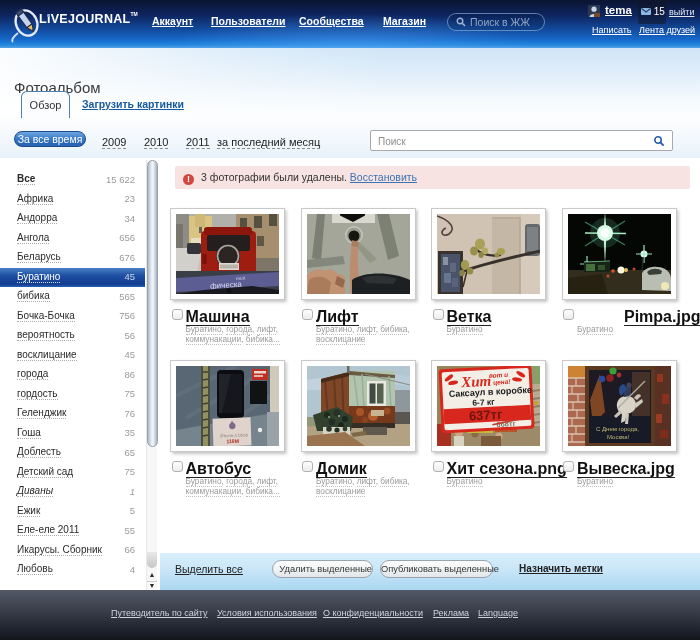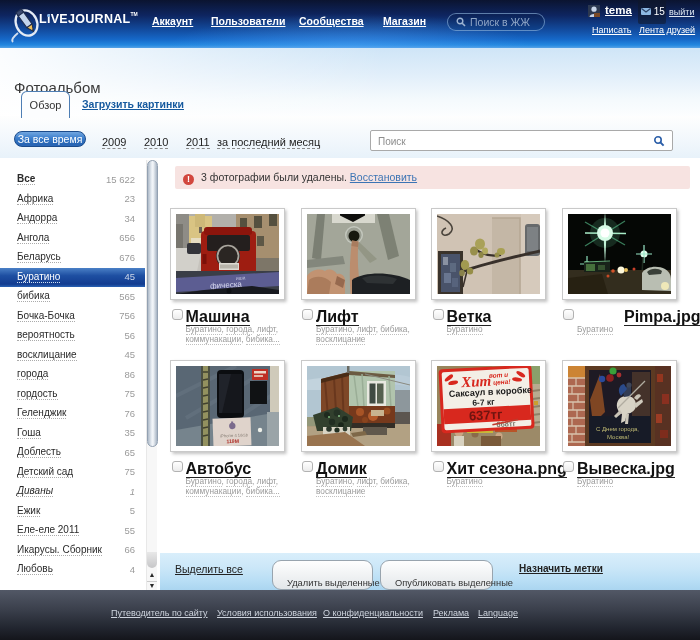--- a/index.html
+++ b/index.html
@@ -59,21 +59,21 @@
 .card{position:absolute;width:115px;height:92px;background:#fff;border:1px solid #c9c9c9;box-shadow:1.5px 2px 3px rgba(120,120,120,.45);padding:5px}
 .card svg{display:block;width:103px;height:80px}
 .cb{position:absolute;width:11px;height:11px;border:1px solid #b2b2b2;border-radius:3px;background:linear-gradient(180deg,#fff,#ececec)}
 .ctitle{position:absolute;font-size:16px;font-weight:bold;color:#111;white-space:nowrap}
 .ctitle span{border-bottom:1px solid #222}
 .ctags{position:absolute;font-size:8.3px;color:#9b9b9b;line-height:10.2px;width:100px}
 .ctags i{font-style:normal;border-bottom:1px dotted #c0c0c0}
 
 #actionbar{position:absolute;left:160px;top:553px;width:540px;height:37px;background:linear-gradient(180deg,#d9eefb 0%,#cbe7f8 40%,#b8def5 75%,#aad5f0 100%)}
 #selall{position:absolute;left:15px;top:10px;white-space:nowrap;font-size:10.5px;color:#222}
-.abtn{position:absolute;top:7px;height:18px;border:1px solid #98a4ae;border-radius:9px;background:linear-gradient(180deg,#fefefe,#e3e7ea);font-size:9.3px;color:#333;line-height:16px;padding:14px;text-align:right;white-space:nowrap}
+.abtn{position:absolute;top:7px;height:18px;border:1px solid #98a4ae;border-radius:9px;background:linear-gradient(180deg,#fefefe,#e3e7ea);font-size:9.3px;color:#333;line-height:16px;padding:0;text-align:right;white-space:nowrap}
 #settags{position:absolute;left:359px;top:10px;white-space:nowrap;font-size:10px;font-weight:bold;color:#222}
 
 #footer{position:absolute;left:0;top:590px;width:700px;height:50px;background:linear-gradient(180deg,#525866 0%,#3a3f4b 40%,#222630 75%,#14151b 100%)}
 #footer a{position:absolute;top:18px;font-size:9px;color:#ced4de;white-space:nowrap}
 </style></head>
 <body>
 <div id="page">
   <div id="header">
     <div id="hglow"></div>
     <div id="logo">

